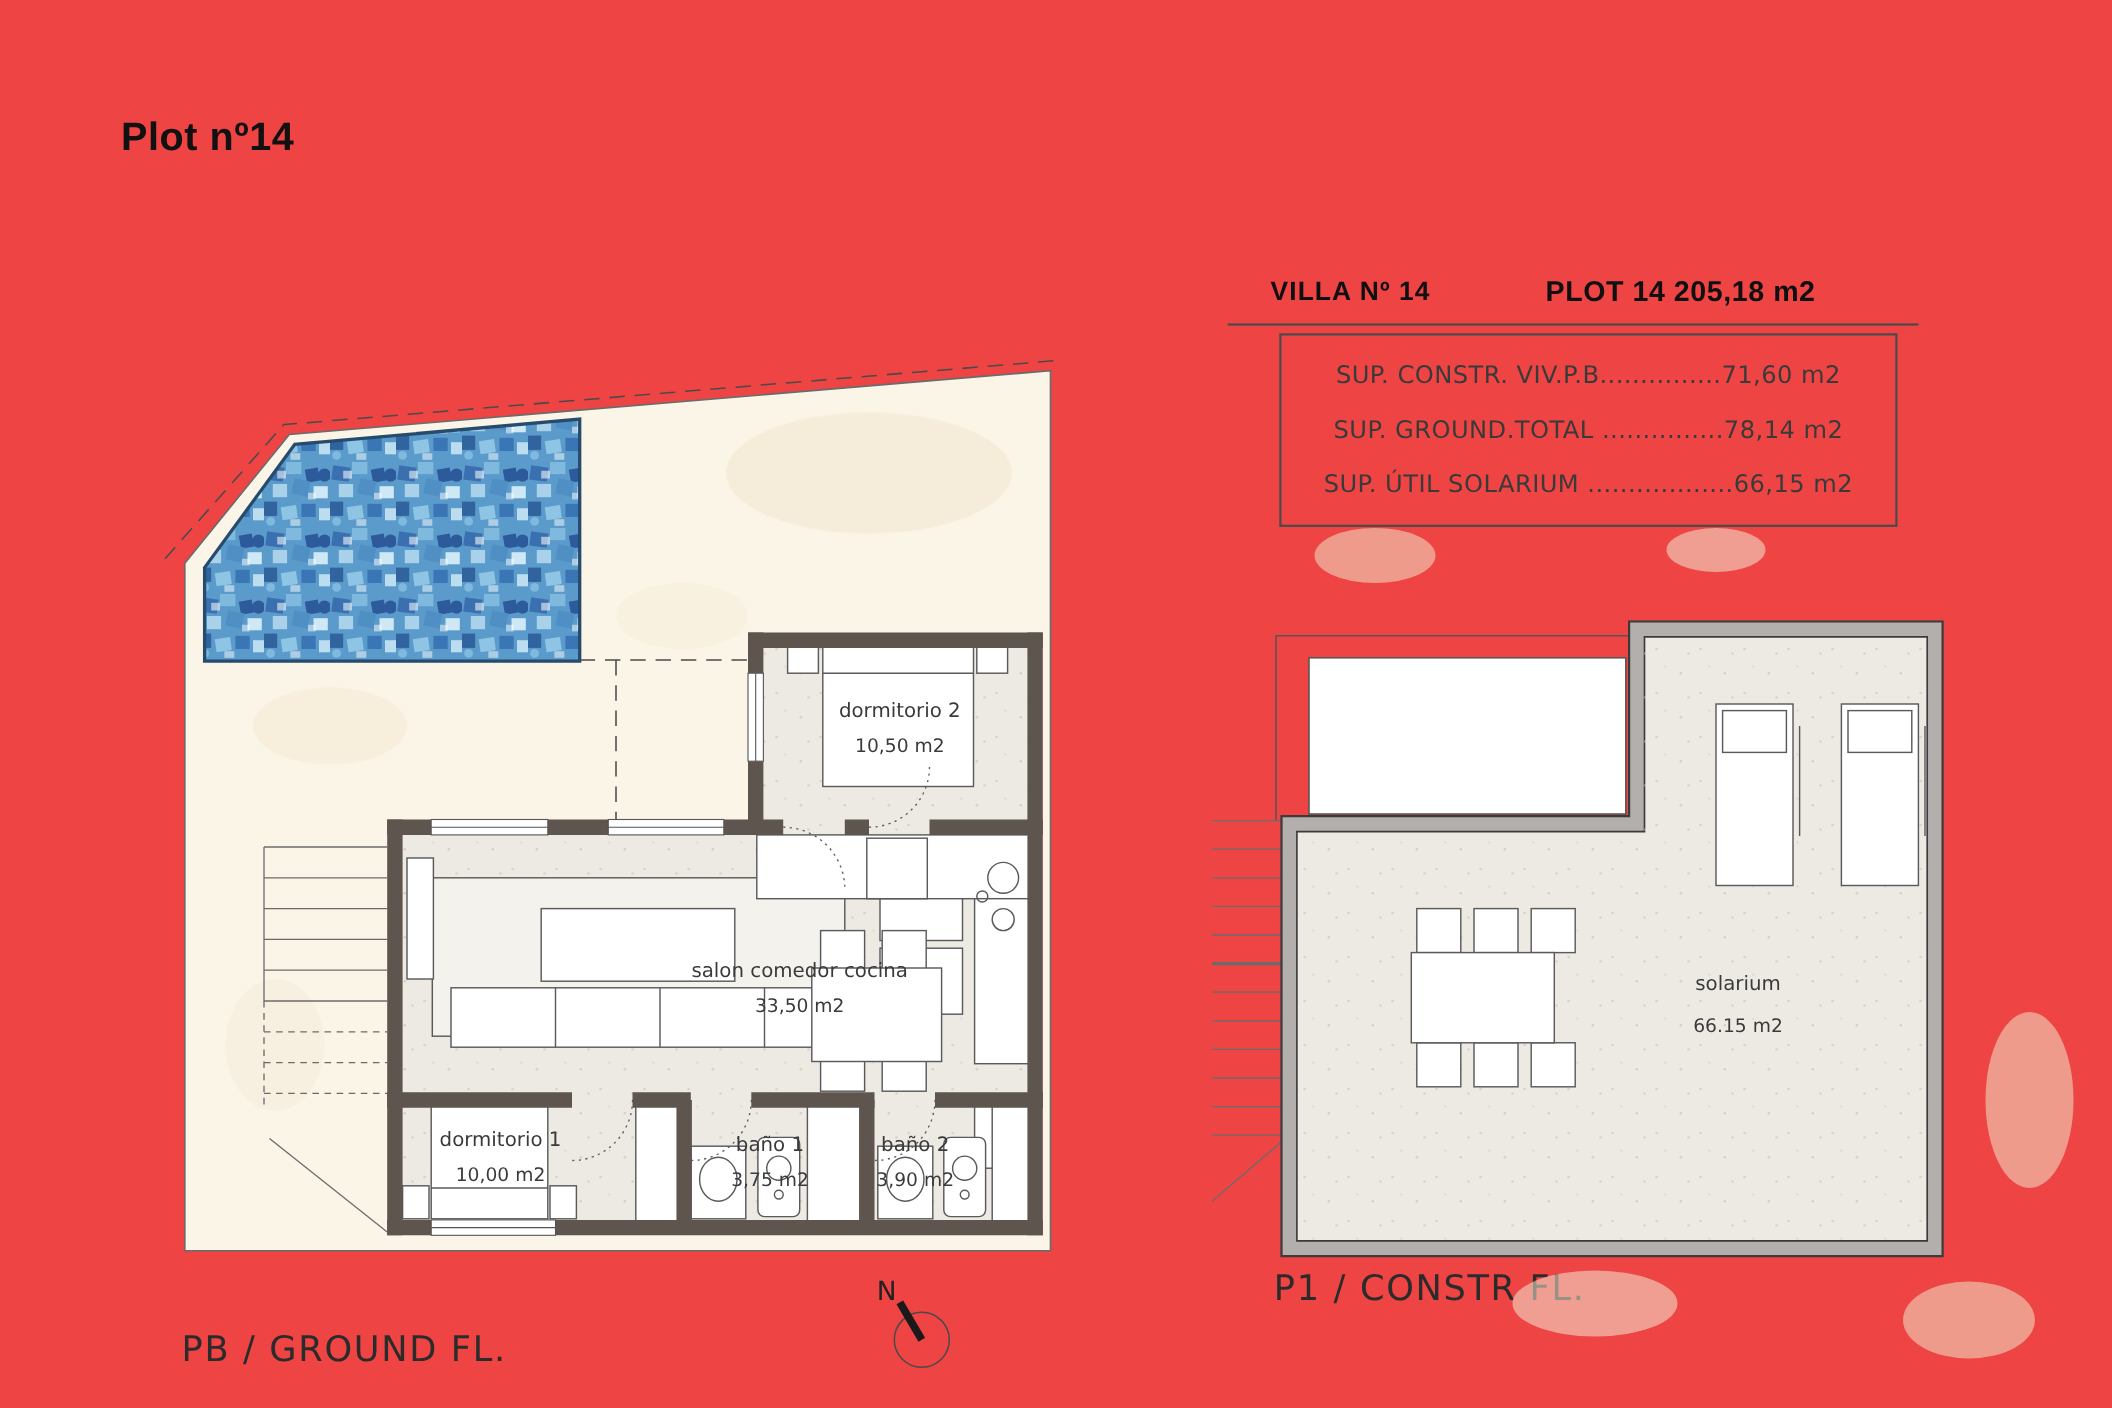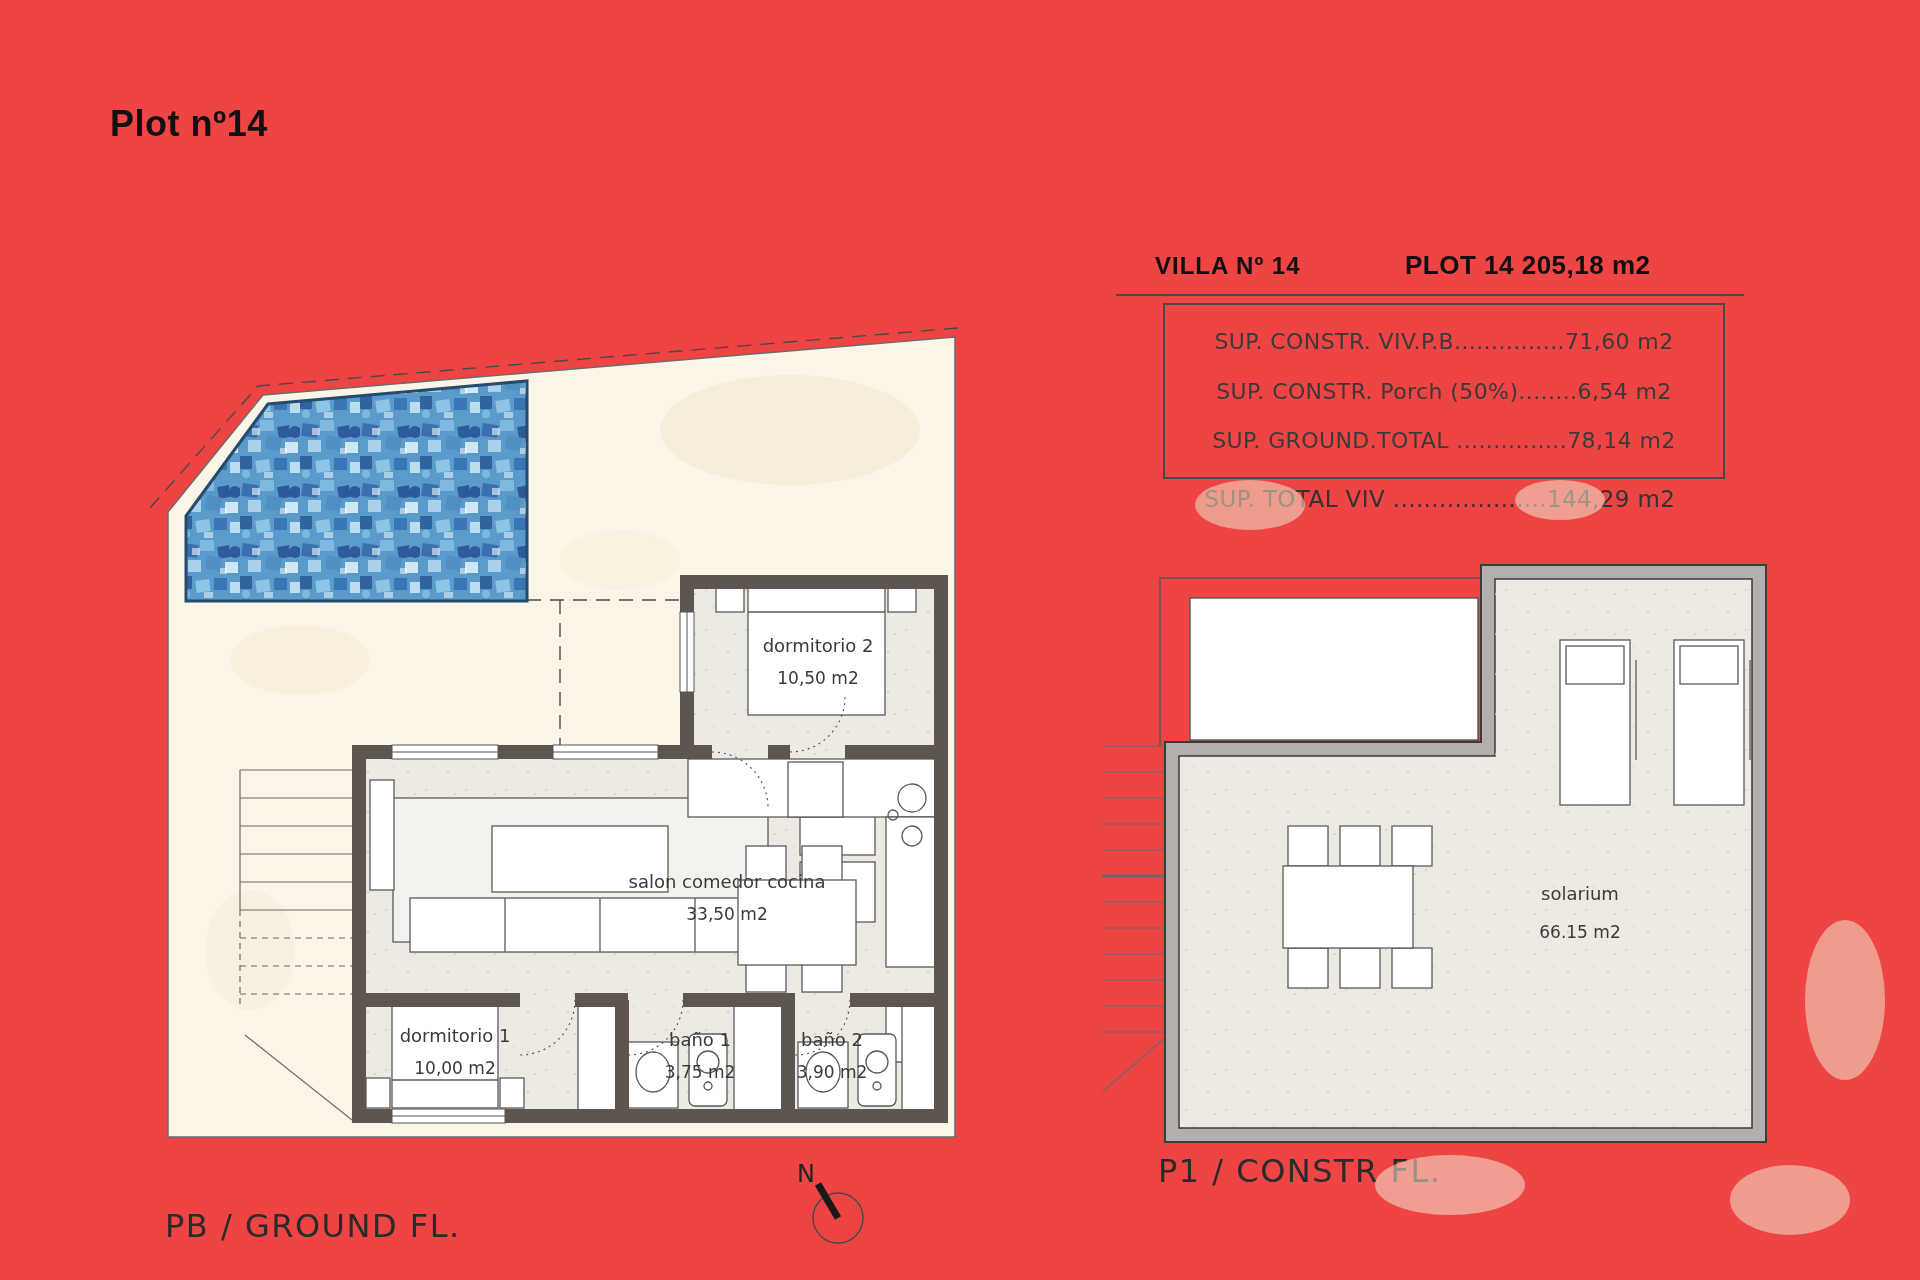--- a/index.html
+++ b/index.html
@@ -31,24 +31,23 @@
 
 <div class="canvas">
 
   <div class="page-title">Plot nº14</div>
 
   <div class="villa-title">VILLA Nº 14</div>
   <div class="plot-title">PLOT 14 205,18 m2</div>
   <div class="head-rule"></div>
   <div class="info-box">
     <div class="info-row">SUP. CONSTR. VIV.P.B...............71,60 m2</div>
-    <div class="info-row">SUP. CONSTR. Porch (50%)........6,54 m2</div>
     <div class="info-row">SUP. GROUND.TOTAL ...............78,14 m2</div>
+    <div class="info-row">SUP. ÚTIL SOLARIUM ..................66,15 m2</div>
   </div>
-  <div class="total-row">SUP. TOTAL VIV ....................144,29 m2</div>
 
   <div class="floor-caption" id="pb-caption">PB / GROUND FL.</div>
   <div class="floor-caption" id="p1-caption">P1 / CONSTR FL.</div>
 
   <svg width="1920" height="1280" viewBox="0 0 1920 1280">
     <defs>
       <pattern id="poolmosaic" width="60" height="60" patternUnits="userSpaceOnUse">
         <rect width="60" height="60" fill="#5b9bcb"></rect>
         <rect x="2" y="4" width="16" height="13" fill="#3a70b0" transform="rotate(8 10 10)"></rect>
         <rect x="20" y="0" width="14" height="11" fill="#7fb9de"></rect>

